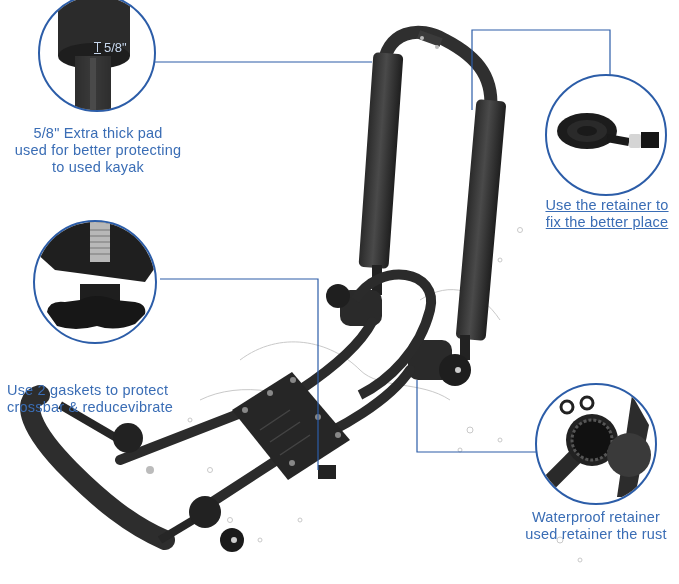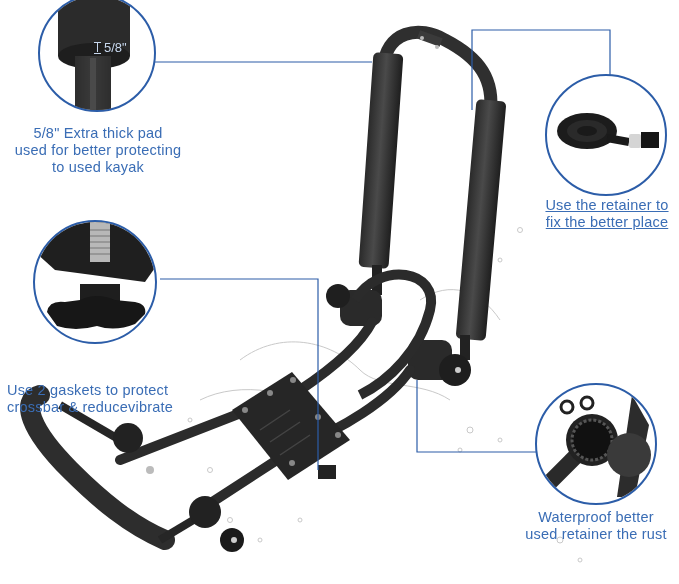--- a/index.html
+++ b/index.html
@@ -185,17 +185,17 @@
       <circle cx="30" cy="22" r="6" fill="none" stroke="#222" stroke-width="3"></circle>
       <circle cx="50" cy="18" r="6" fill="none" stroke="#222" stroke-width="3"></circle>
       <path d="M0 110 L 55 55" stroke="#2a2a2a" stroke-width="16"></path>
       <circle cx="55" cy="55" r="26" fill="#222"></circle>
       <circle cx="55" cy="55" r="20" fill="#111" stroke="#555" stroke-dasharray="3 2" stroke-width="3"></circle>
       <path d="M95 10 L 112 40 L 98 112 L 80 112 Z" fill="#2c2c2c"></path>
       <circle cx="92" cy="70" r="22" fill="#3a3a3a"></circle>
     </svg>
   </div>
   <div class="callout-text" style="left:520px; top:509px; width:152px;">
-    <span>Waterproof better</span>
+    <span>Waterproof retainer</span>
     <span>used retainer the rust</span>
   </div>
 
 </div>
 
 </body></html>

